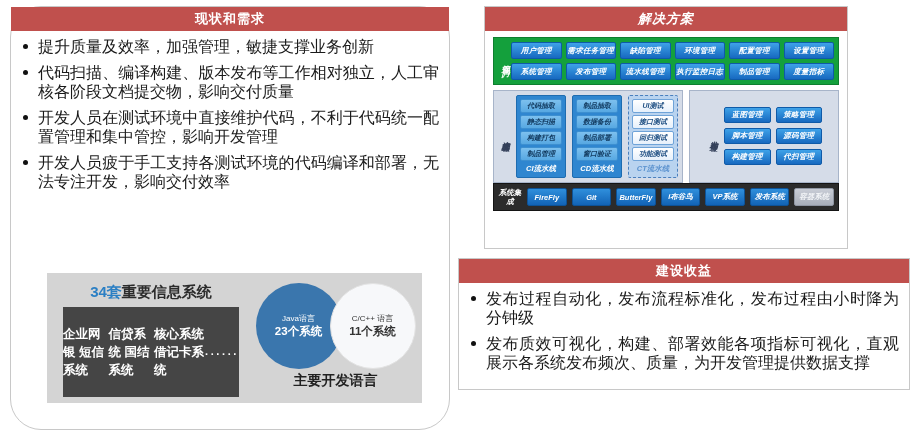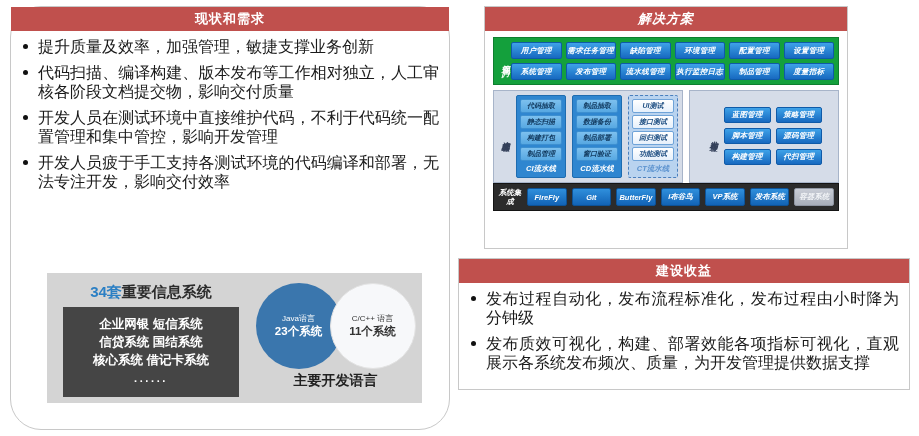--- a/index.html
+++ b/index.html
@@ -33,21 +33,21 @@
   
   .stats{
     position:absolute;left:36px;top:266px;width:375px;height:130px;
     background:#d4d4d4;display:flex;gap:6px;padding:6px;box-sizing:border-box;
   }
   .stats-left{width:196px;display:flex;flex-direction:column;align-items:center;}
   .stats-title{font-size:15px;font-weight:bold;color:#2b2b2b;margin:4px 0 5px 0;white-space:nowrap;}
   .stats-title .num{color:#2b7fc4;}
   .sys-box{
     flex:1;width:176px;background:#454545;color:#fff;
-    display:flex;flex-direction:column;align-items:center;justify-content:center;
+    display:flex;flex-direction:row;align-items:center;justify-content:center;
     font-size:12.5px;font-weight:bold;line-height:18px;
   }
   .sys-box .dots{font-size:11px;letter-spacing:2px;margin-top:3px;}
   .stats-right{flex:1;display:flex;flex-direction:column;align-items:center;justify-content:flex-start;}
   .venn{position:relative;width:160px;height:86px;margin-top:4px;}
   .circle{position:absolute;top:0;width:86px;height:86px;border-radius:50%;
           display:flex;flex-direction:column;align-items:center;justify-content:center;}
   .c-blue{left:0;background:#3a76ad;color:#fff;}
   .c-white{right:0;background:#f7f8fa;color:#333;border:1px solid #e2e2e2;box-sizing:border-box;}
   .c-lbl{font-size:8px;line-height:11px;}

